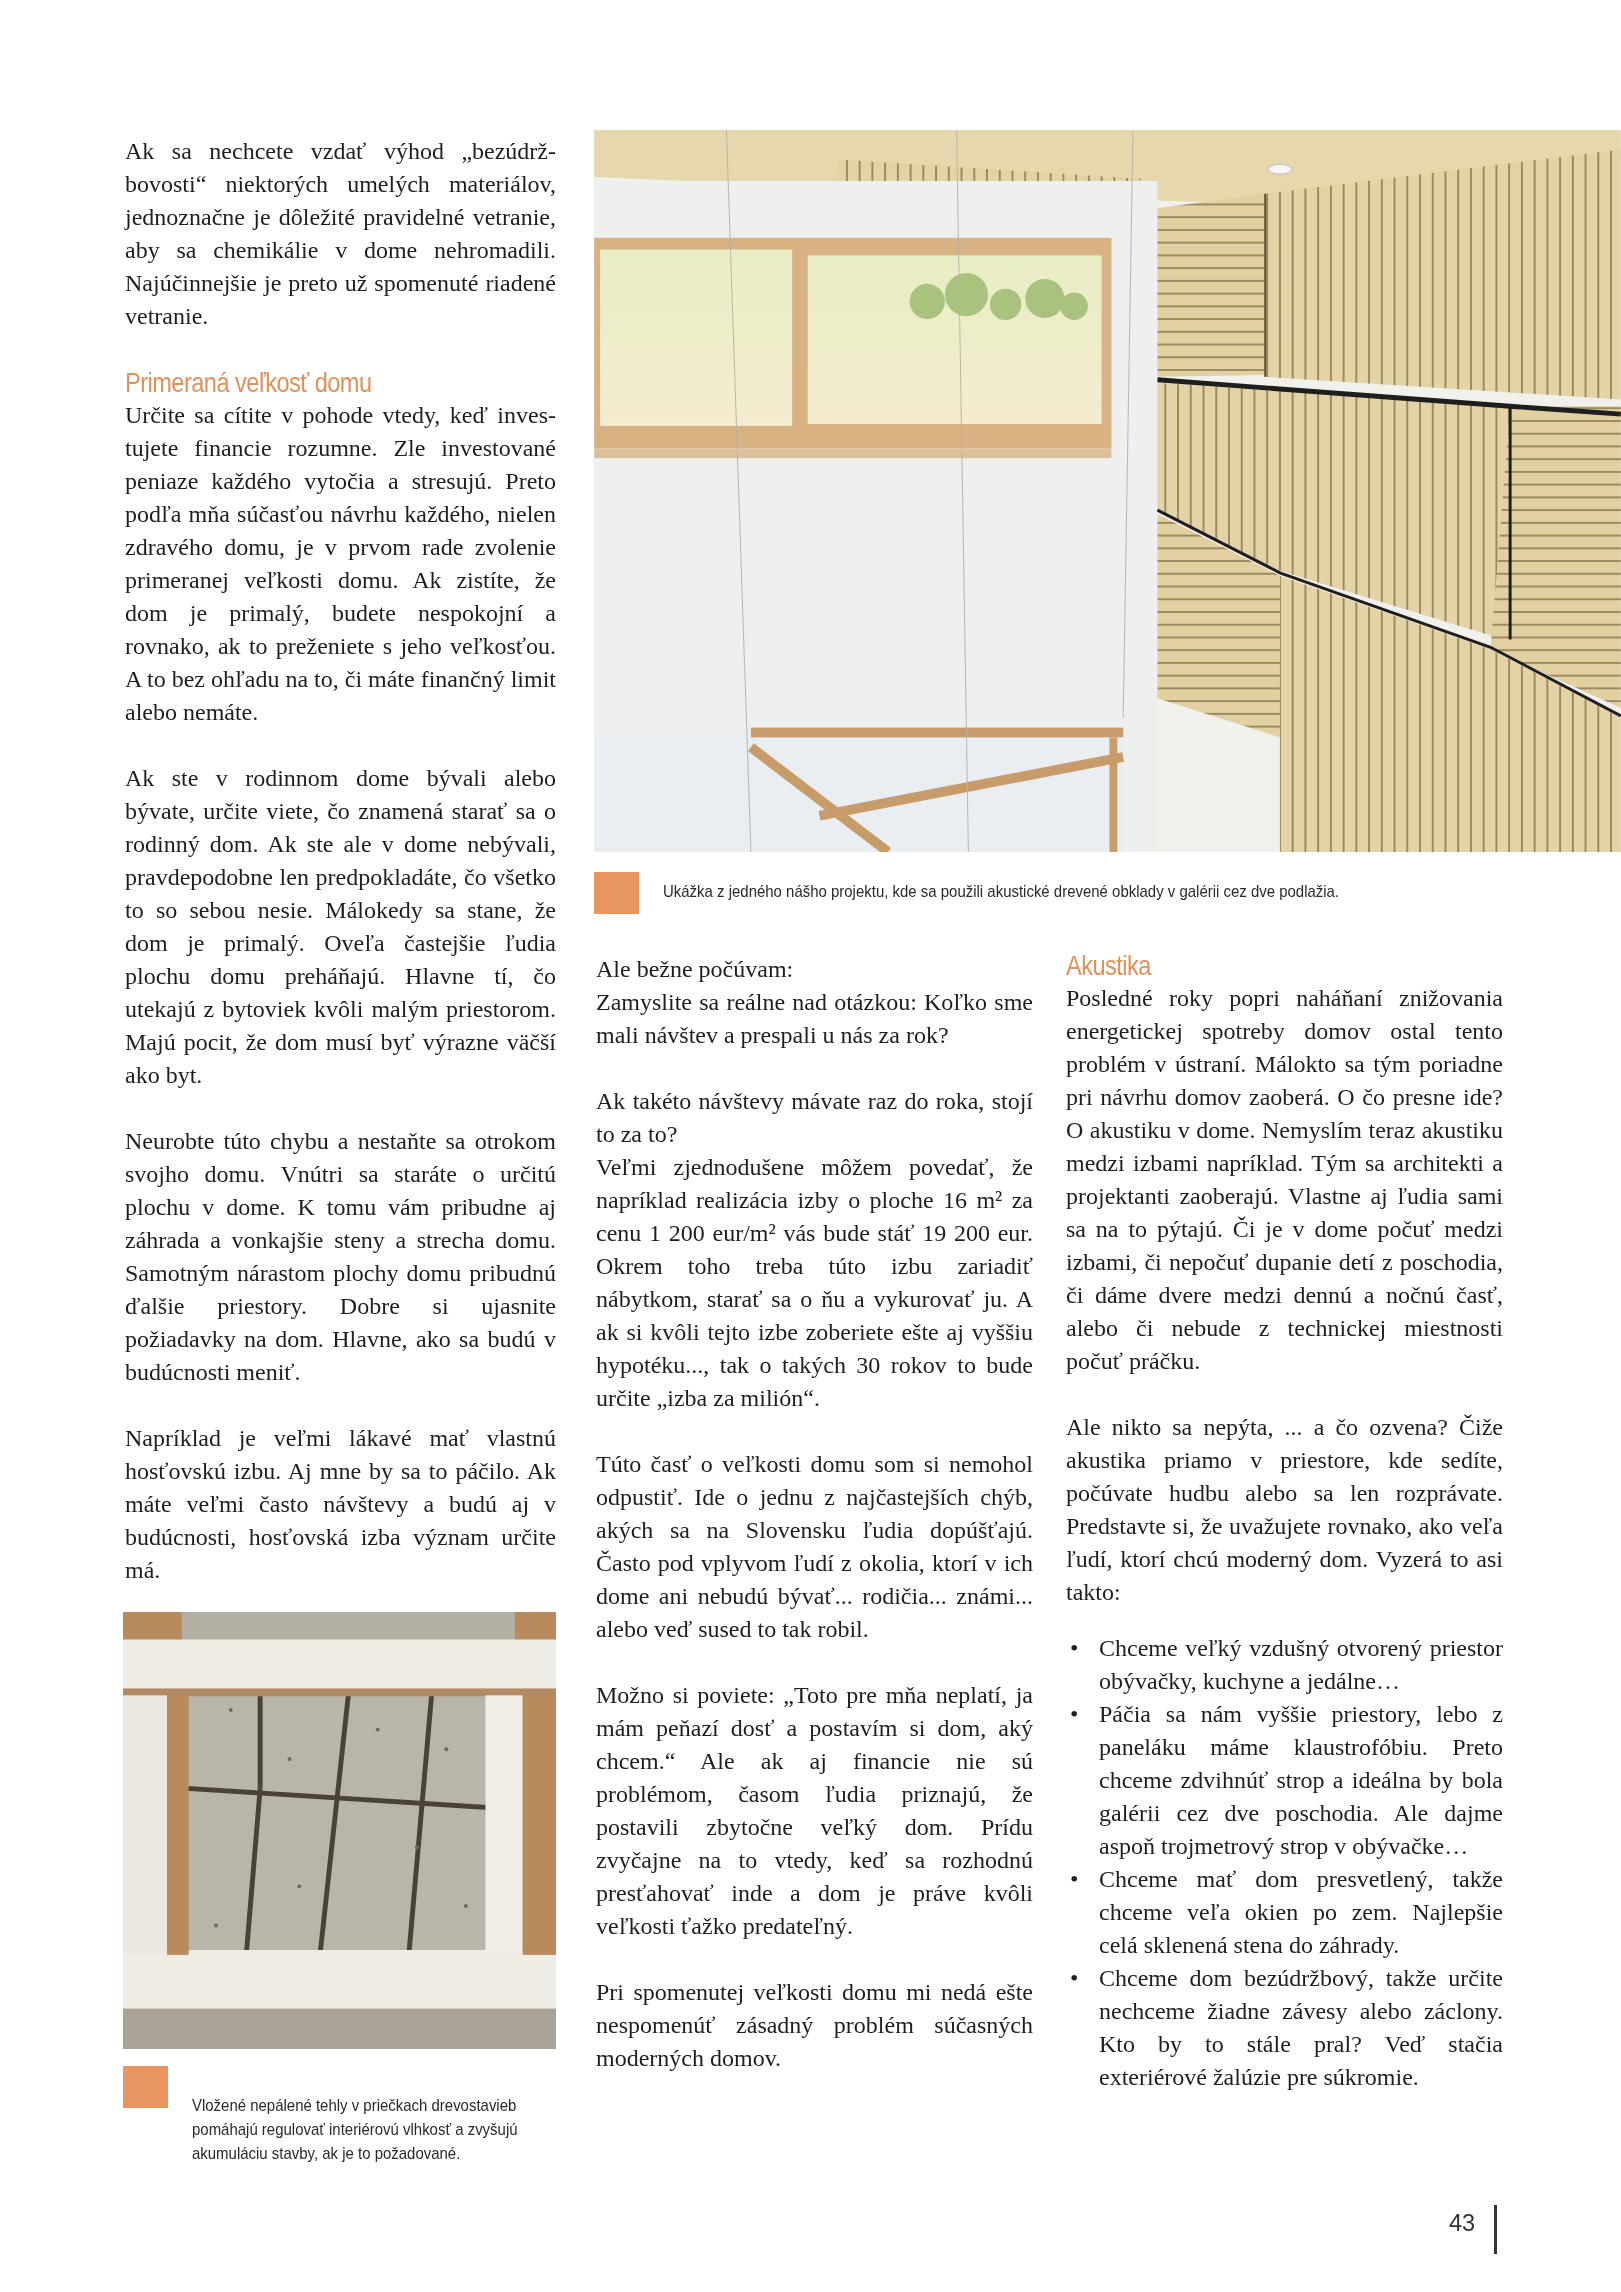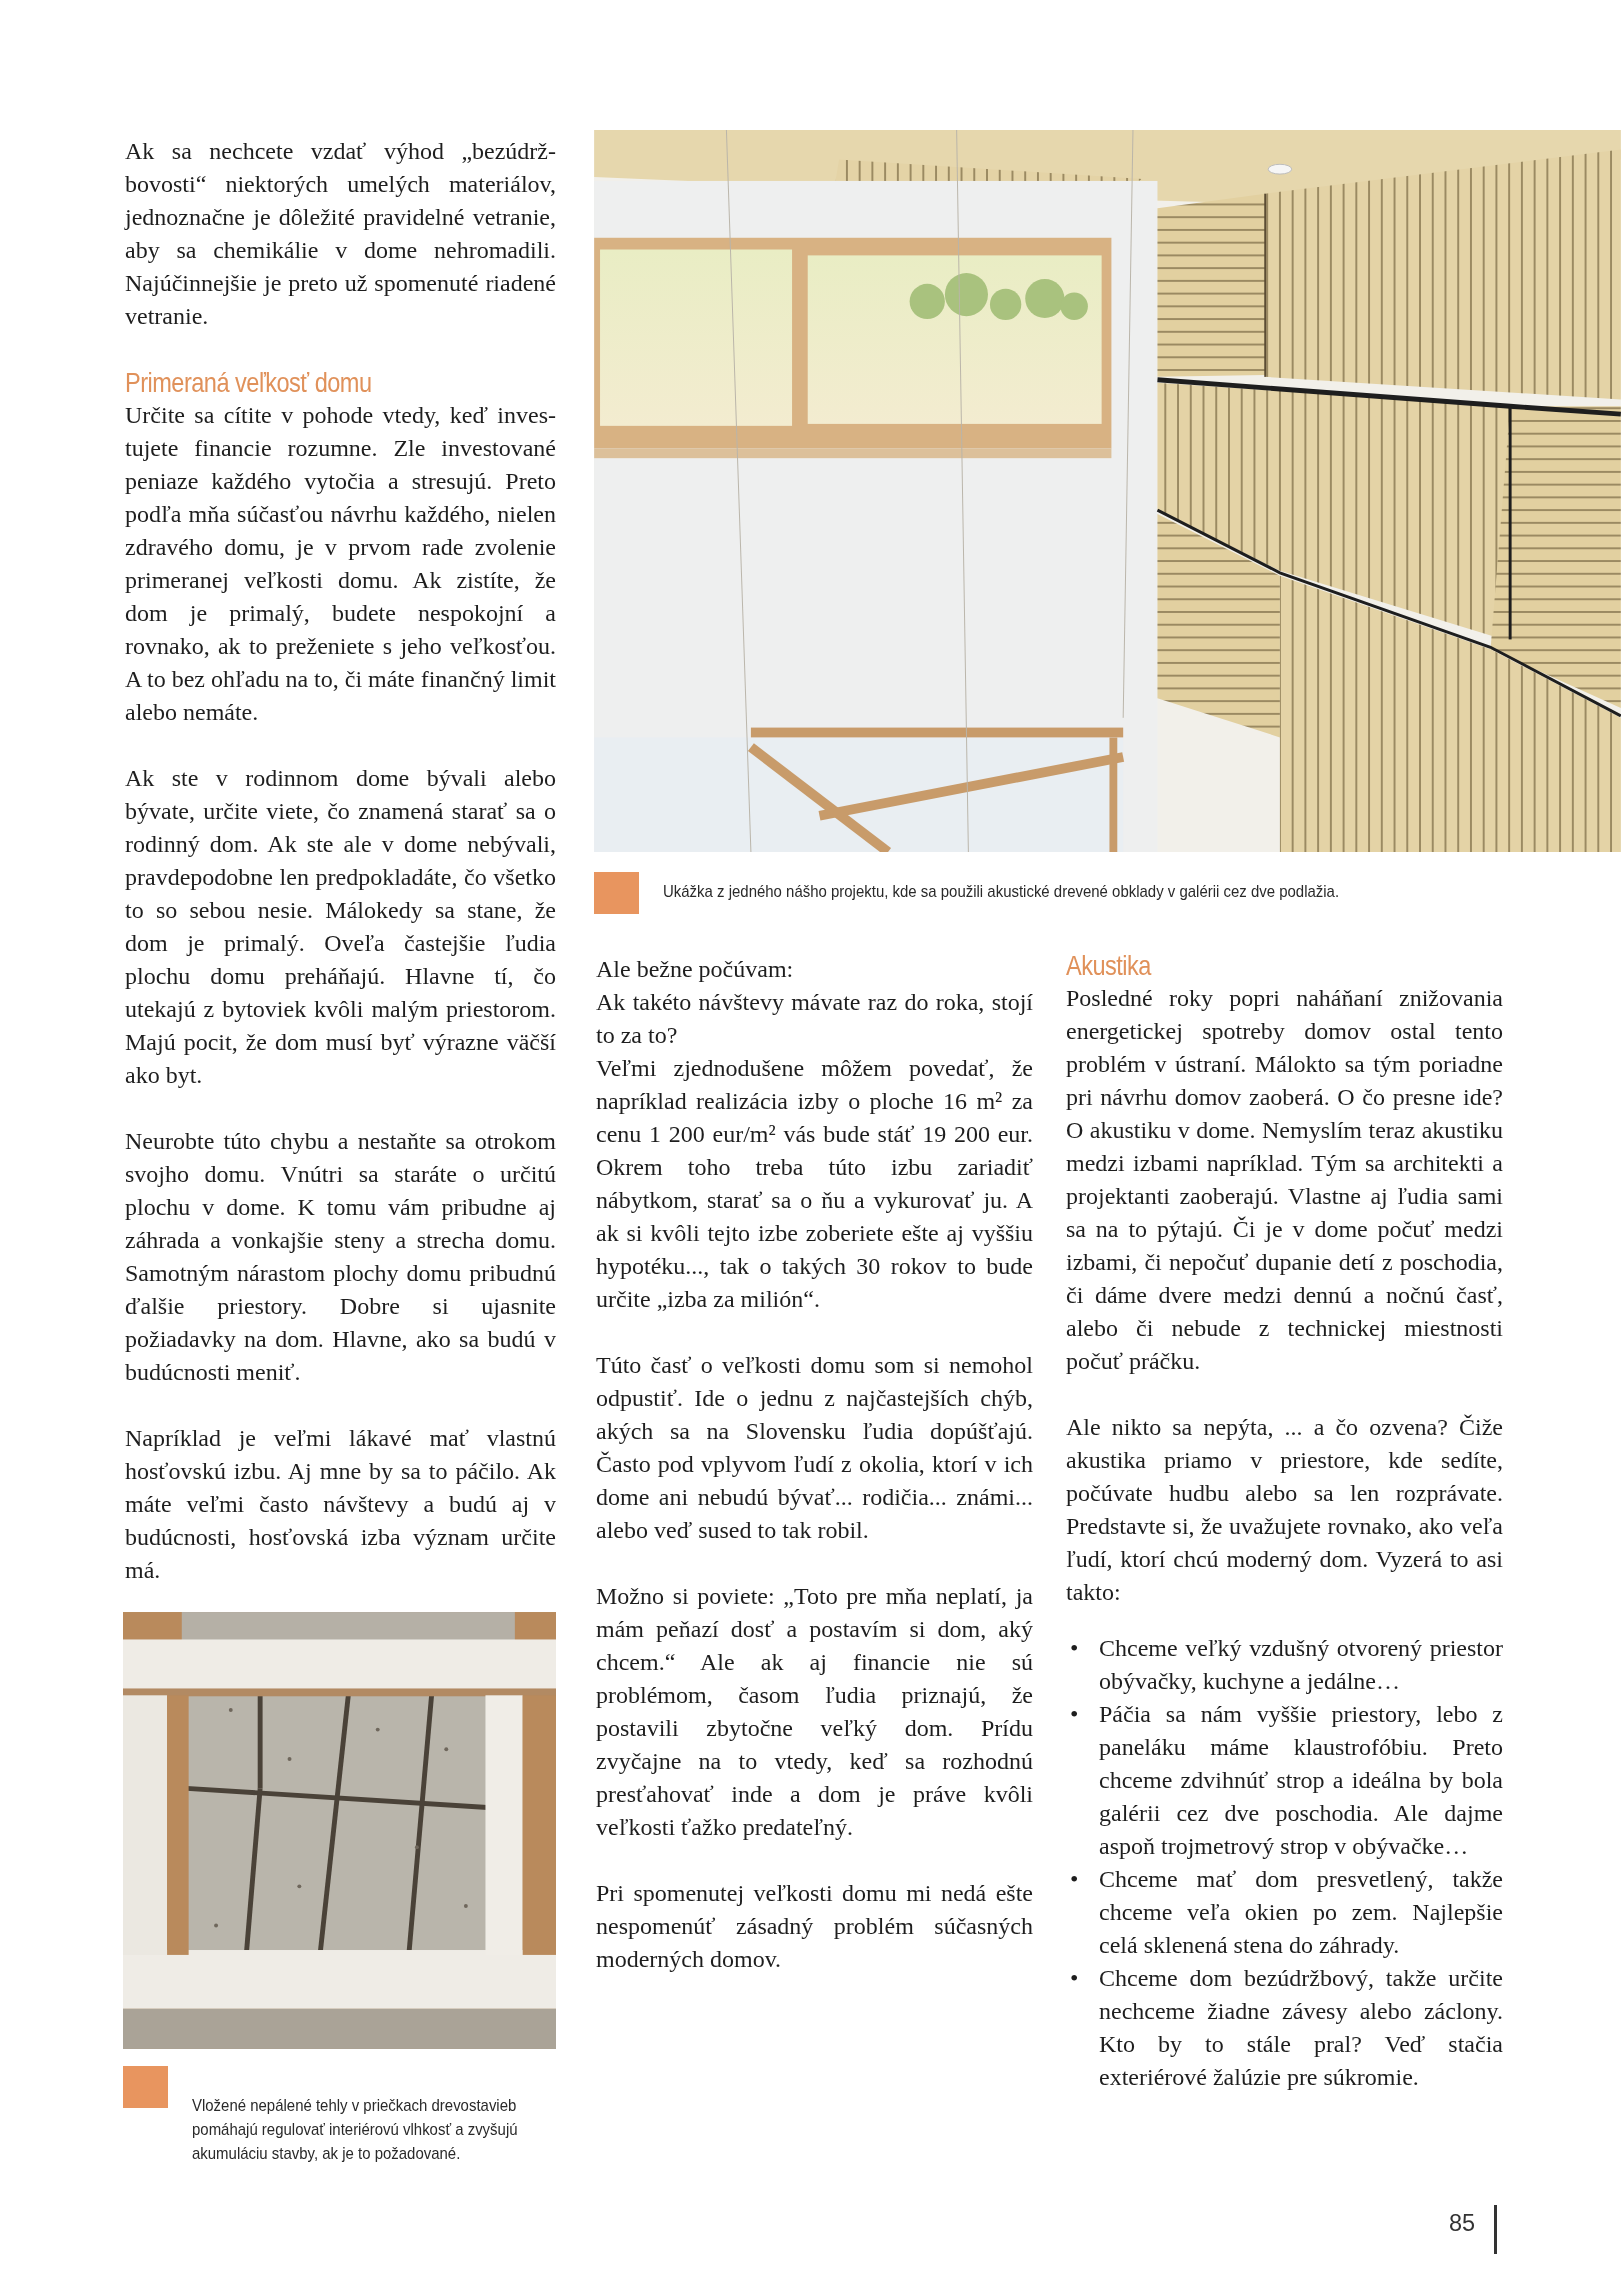--- a/index.html
+++ b/index.html
@@ -108,20 +108,21 @@
   </svg>
 </div>
 
 <div id="cap-gallery-sw" class="swatch"></div>
 <div id="cap-gallery" class="caption">
   <span class="txt">Ukážka z jedného nášho projektu, kde sa použili akustické drevené obklady v galérii cez dve podlažia.</span>
 </div>
 
 <div id="col-mid" class="col">
   <p class="tight">Ale bežne počúvam:</p>
+  <p>Zamyslite sa reálne nad otázkou: Koľko sme mali návštev a prespali u nás za rok?</p>
   <p class="tight">Ak takéto návštevy mávate raz do roka, stojí to za to?</p>
   <p>Veľmi zjednodušene môžem povedať, že napríklad realizácia izby o ploche 16 m² za cenu 1 200 eur/m² vás bude stáť 19 200 eur. Okrem toho treba túto izbu zariadiť nábytkom, starať sa o ňu a vy­kurovať ju. A ak si kvôli tejto izbe zobe­riete ešte aj vyššiu hypotéku..., tak o ta­kých 30 rokov to bude určite „izba za milión“.</p>
   <p>Túto časť o veľkosti domu som si nemo­hol odpustiť. Ide o jednu z najčastejších chýb, akých sa na Slovensku ľudia dopúš­ťajú. Často pod vplyvom ľudí z okolia, kto­rí v ich dome ani nebudú bývať... rodičia... známi... alebo veď sused to tak robil.</p>
   <p>Možno si poviete: „Toto pre mňa ne­platí, ja mám peňazí dosť a postavím si dom, aký chcem.“ Ale ak aj financie nie sú problémom, časom ľudia prizna­jú, že postavili zbytočne veľký dom. Prí­du zvyčajne na to vtedy, keď sa rozhod­nú presťahovať inde a dom je práve kvô­li veľkosti ťažko predateľný.</p>
   <p>Pri spomenutej veľkosti domu mi nedá ešte nespomenúť zásadný problém sú­časných moderných domov.</p>
 </div>
 
 <div id="col-right" class="col">
   <h2>Akustika</h2>
   <p>Posledné roky popri naháňaní znižova­nia energetickej spotreby domov ostal tento problém v ústraní. Málokto sa tým poriadne pri návrhu domov zaobe­rá. O čo presne ide? O akustiku v dome. Nemyslím teraz akustiku medzi izbami napríklad. Tým sa architekti a projek­tanti zaoberajú. Vlastne aj ľudia sami sa na to pýtajú. Či je v dome počuť medzi izbami, či nepočuť dupanie detí z po­schodia, či dáme dvere medzi dennú a nočnú časť, alebo či nebude z technic­kej miestnosti počuť práčku.</p>
@@ -167,15 +168,15 @@
     <rect x="408" y="85" width="34" height="265" fill="#b98a5c"></rect>
     <rect x="0" y="405" width="442" height="41" fill="#aaa397"></rect>
   </svg>
 </div>
 
 <div id="cap-bricks-sw" class="swatch"></div>
 <div id="cap-bricks" class="caption">
   <span class="txt">Vložené nepálené tehly v priečkach drevostavieb pomáhajú regulovať interiérovú vlhkosť a zvyšujú akumuláciu stavby, ak je to požadované.</span>
 </div>
 
-<div id="page-number">85</div>
+<div id="page-number">43</div>
 <div id="page-rule"></div>
 
 
 </body></html>

